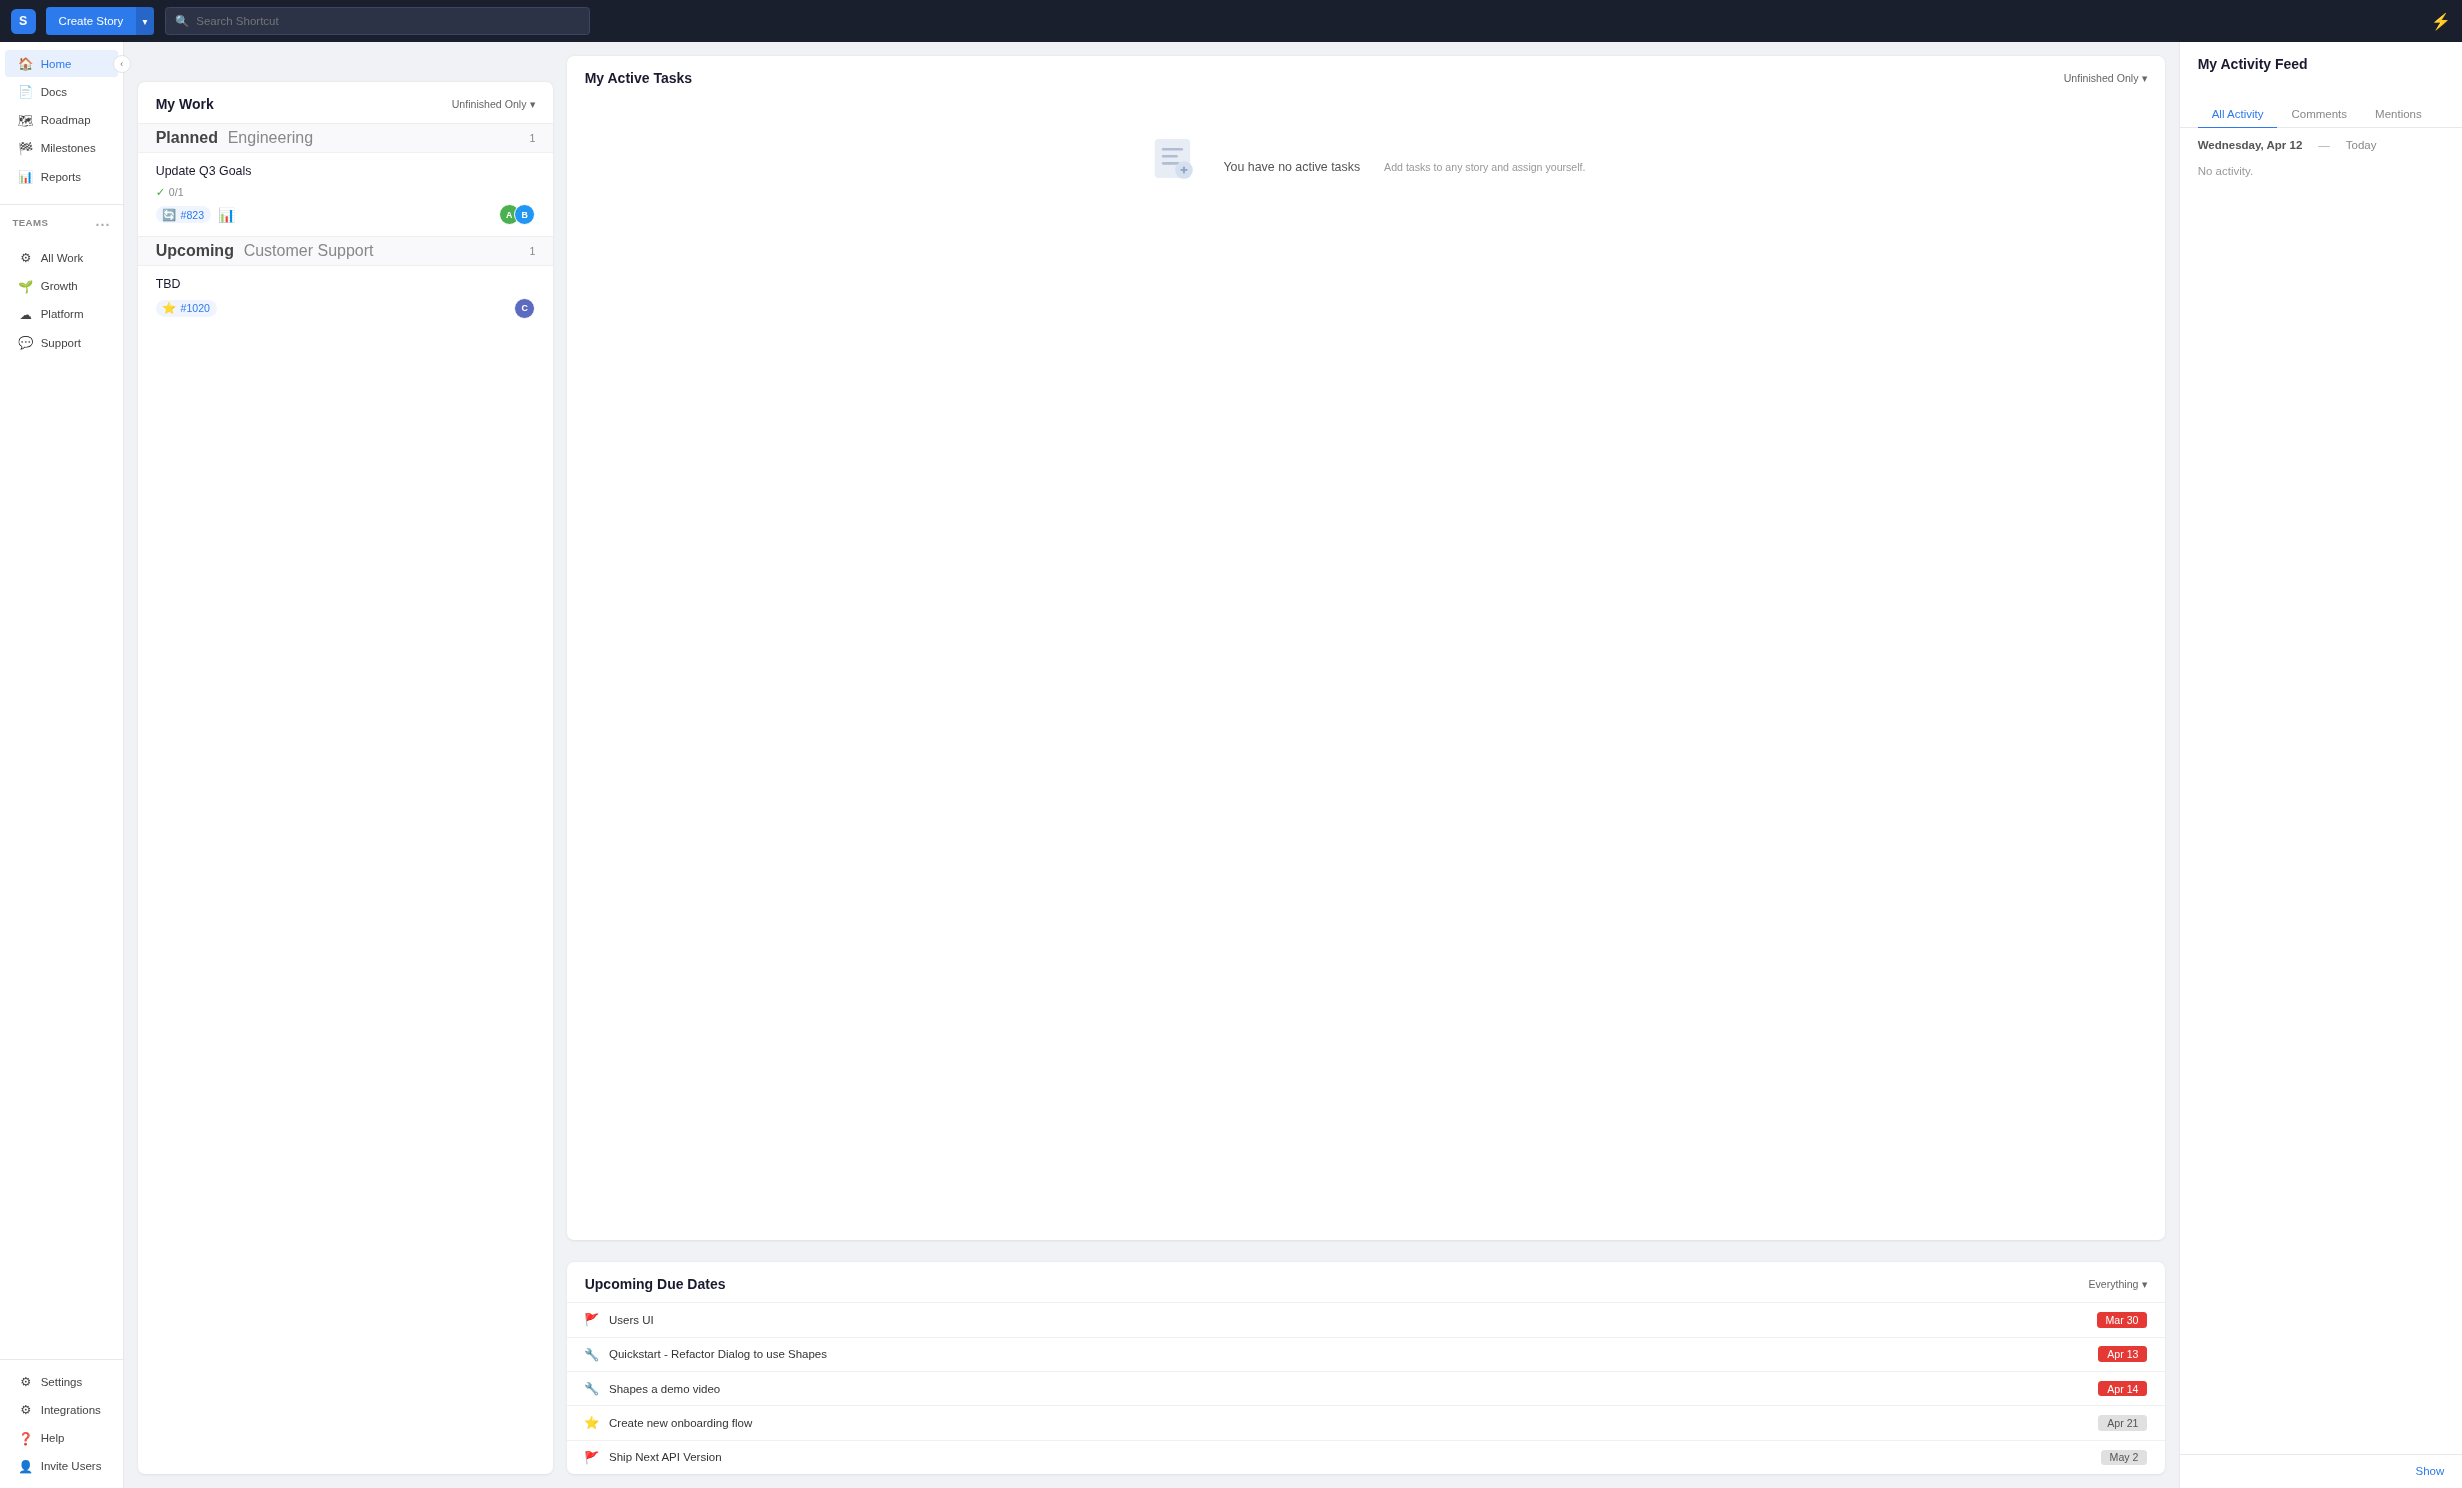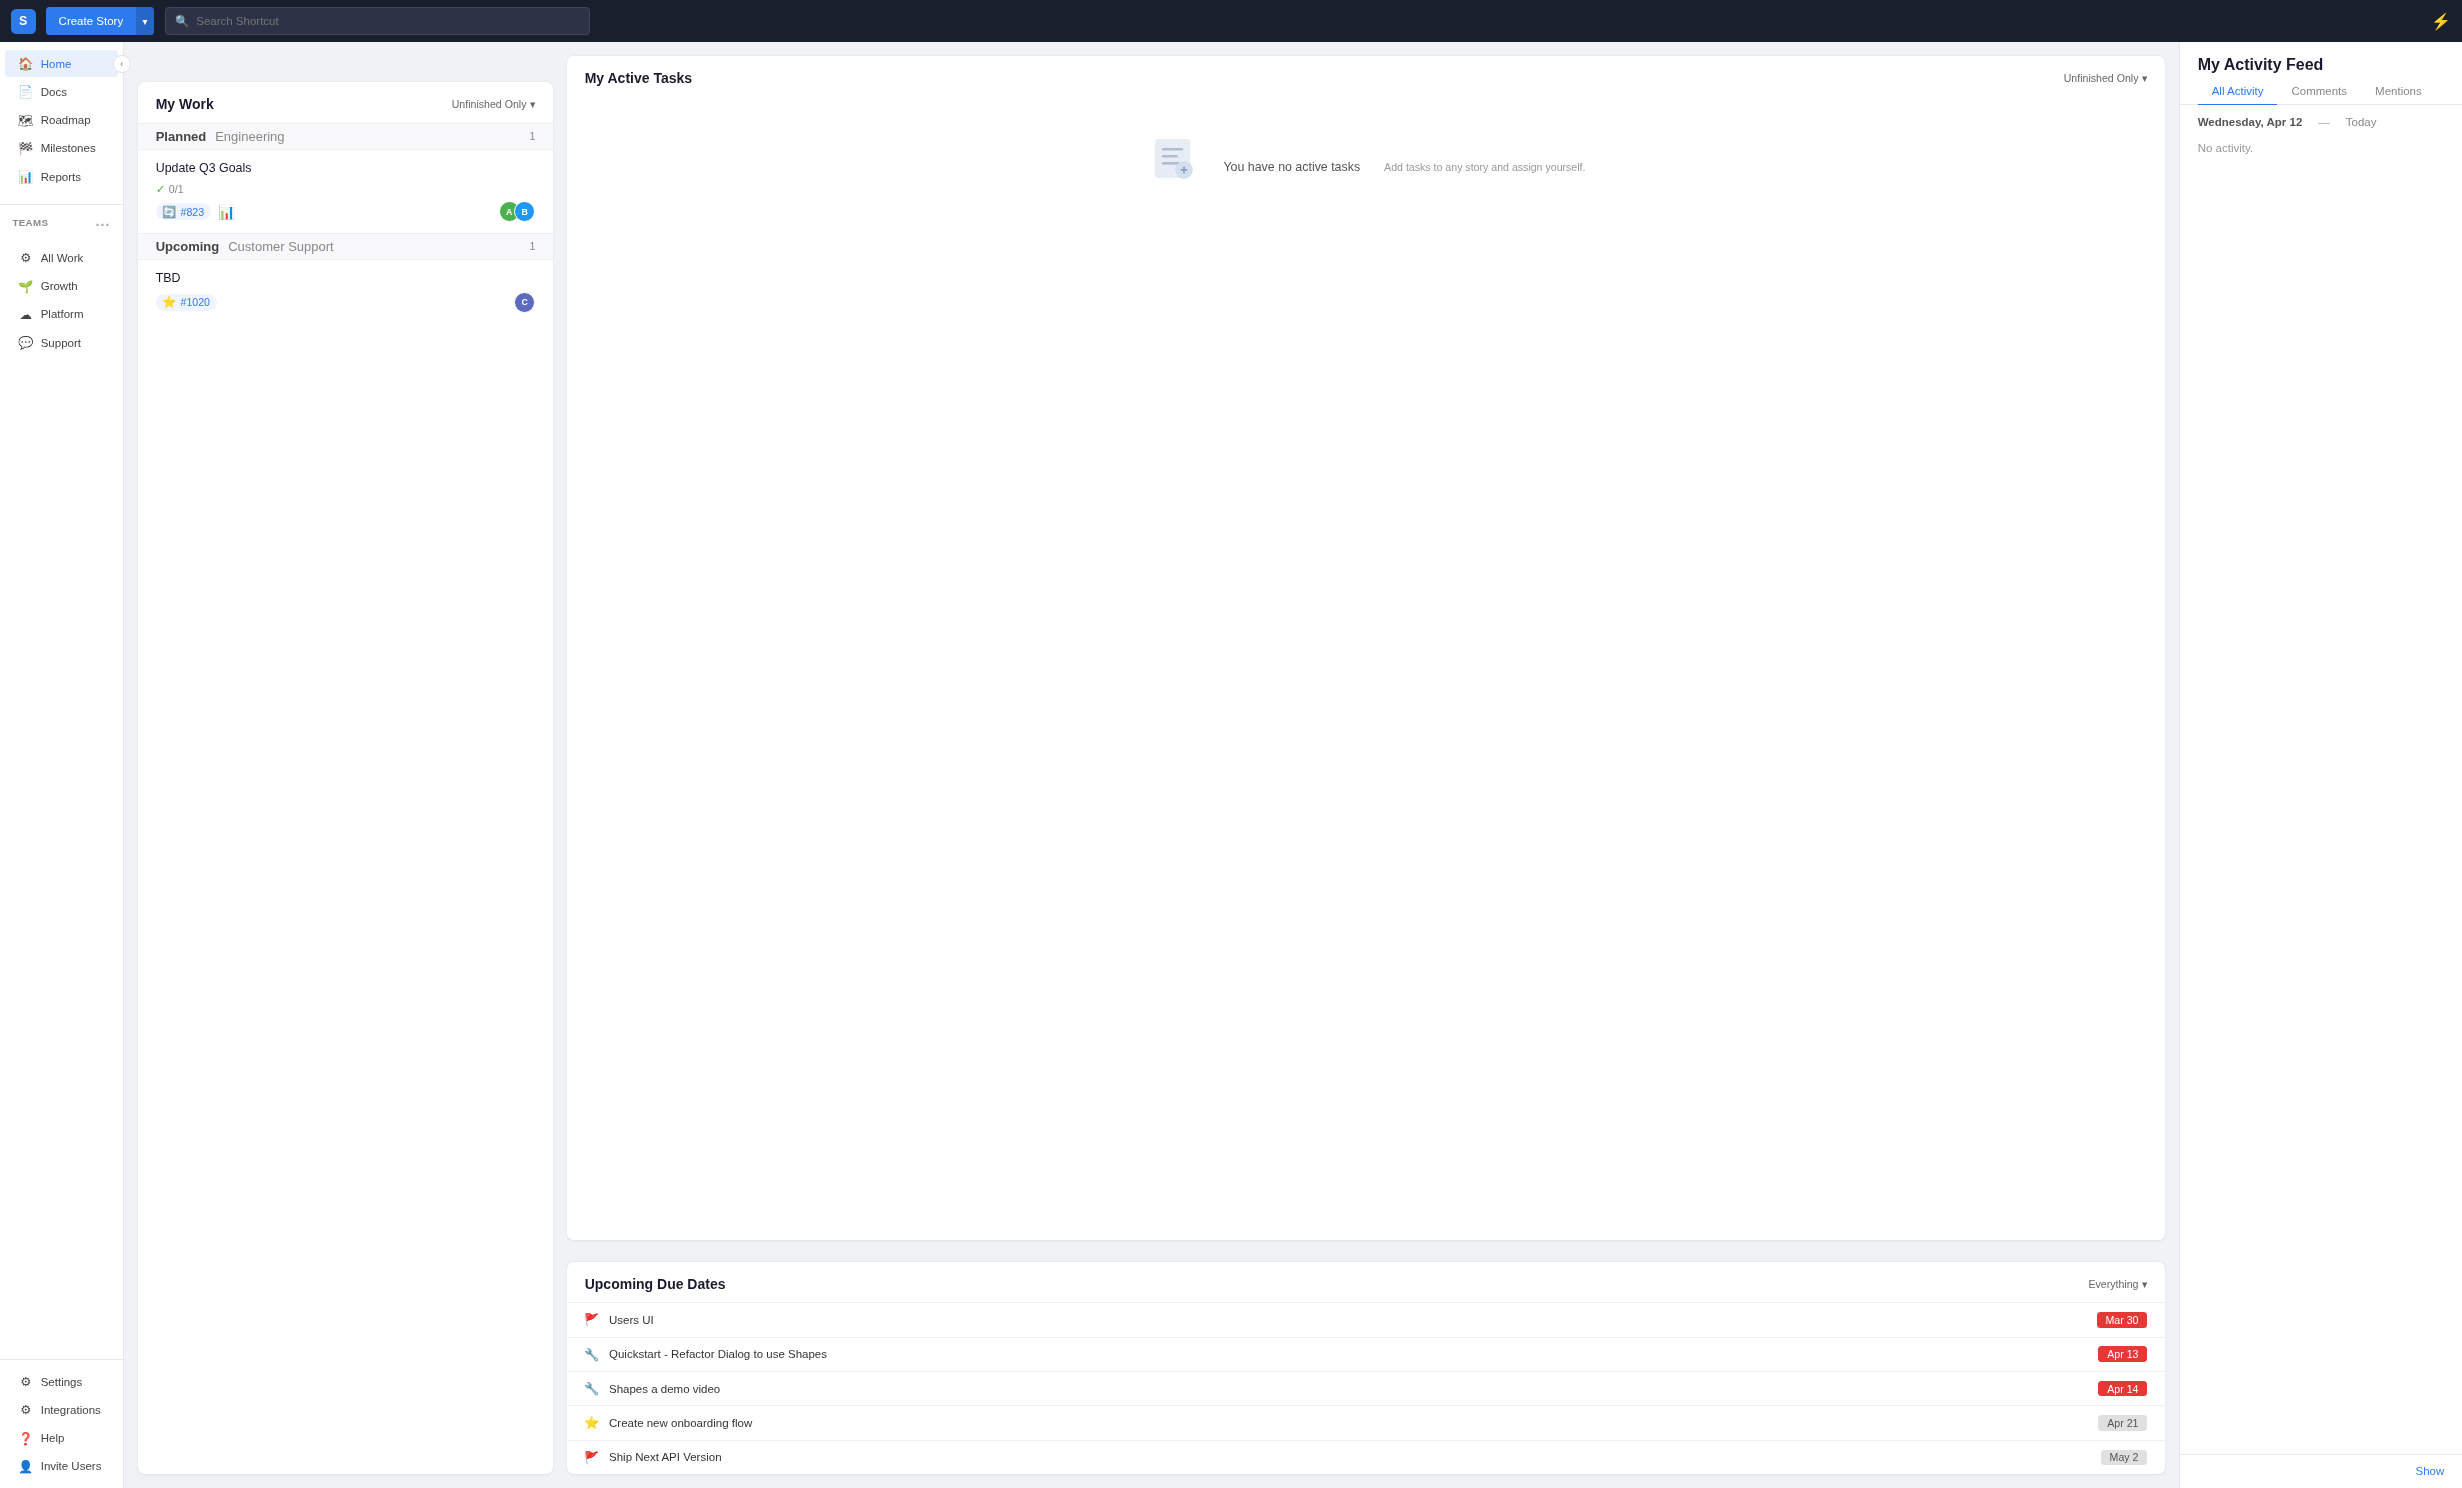--- a/index.html
+++ b/index.html
@@ -196,21 +196,21 @@
     
     .section-row {
       display: flex;
       align-items: center;
       justify-content: space-between;
       padding: 5.3px 17.7px;
       background: #f9f9fb;
       border-top: 0.9px solid #eee;
     }
     .section-label {
-      font-size: 13px;
+      font-size: 16px;
       color: #555;
       font-weight: 500;
     }
     .section-label .state {
       color: #444;
       font-weight: 600;
       margin-right: 5.3px;
     }
     .section-label .team {
       color: #888;
@@ -310,24 +310,24 @@
       border-left: 0.9px solid #e8e8e8;
       display: flex;
       flex-direction: column;
       overflow: hidden;
     }
     .activity-header {
       padding: 14px 17.7px 0;
       border-bottom: 0.9px solid #e8e8e8;
     }
     .activity-title {
-      font-size: 16px;
+      font-size: 14px;
       font-weight: 600;
       color: #1a1a2e;
-      margin-bottom: 4px;
+      margin-bottom: 29px;
     }
     .activity-tabs {
       display: flex;
       gap: 0;
     }
     .activity-tab {
       padding: 7px 14px;
       font-size: 11.5px;
       color: #888;
       cursor: pointer;

